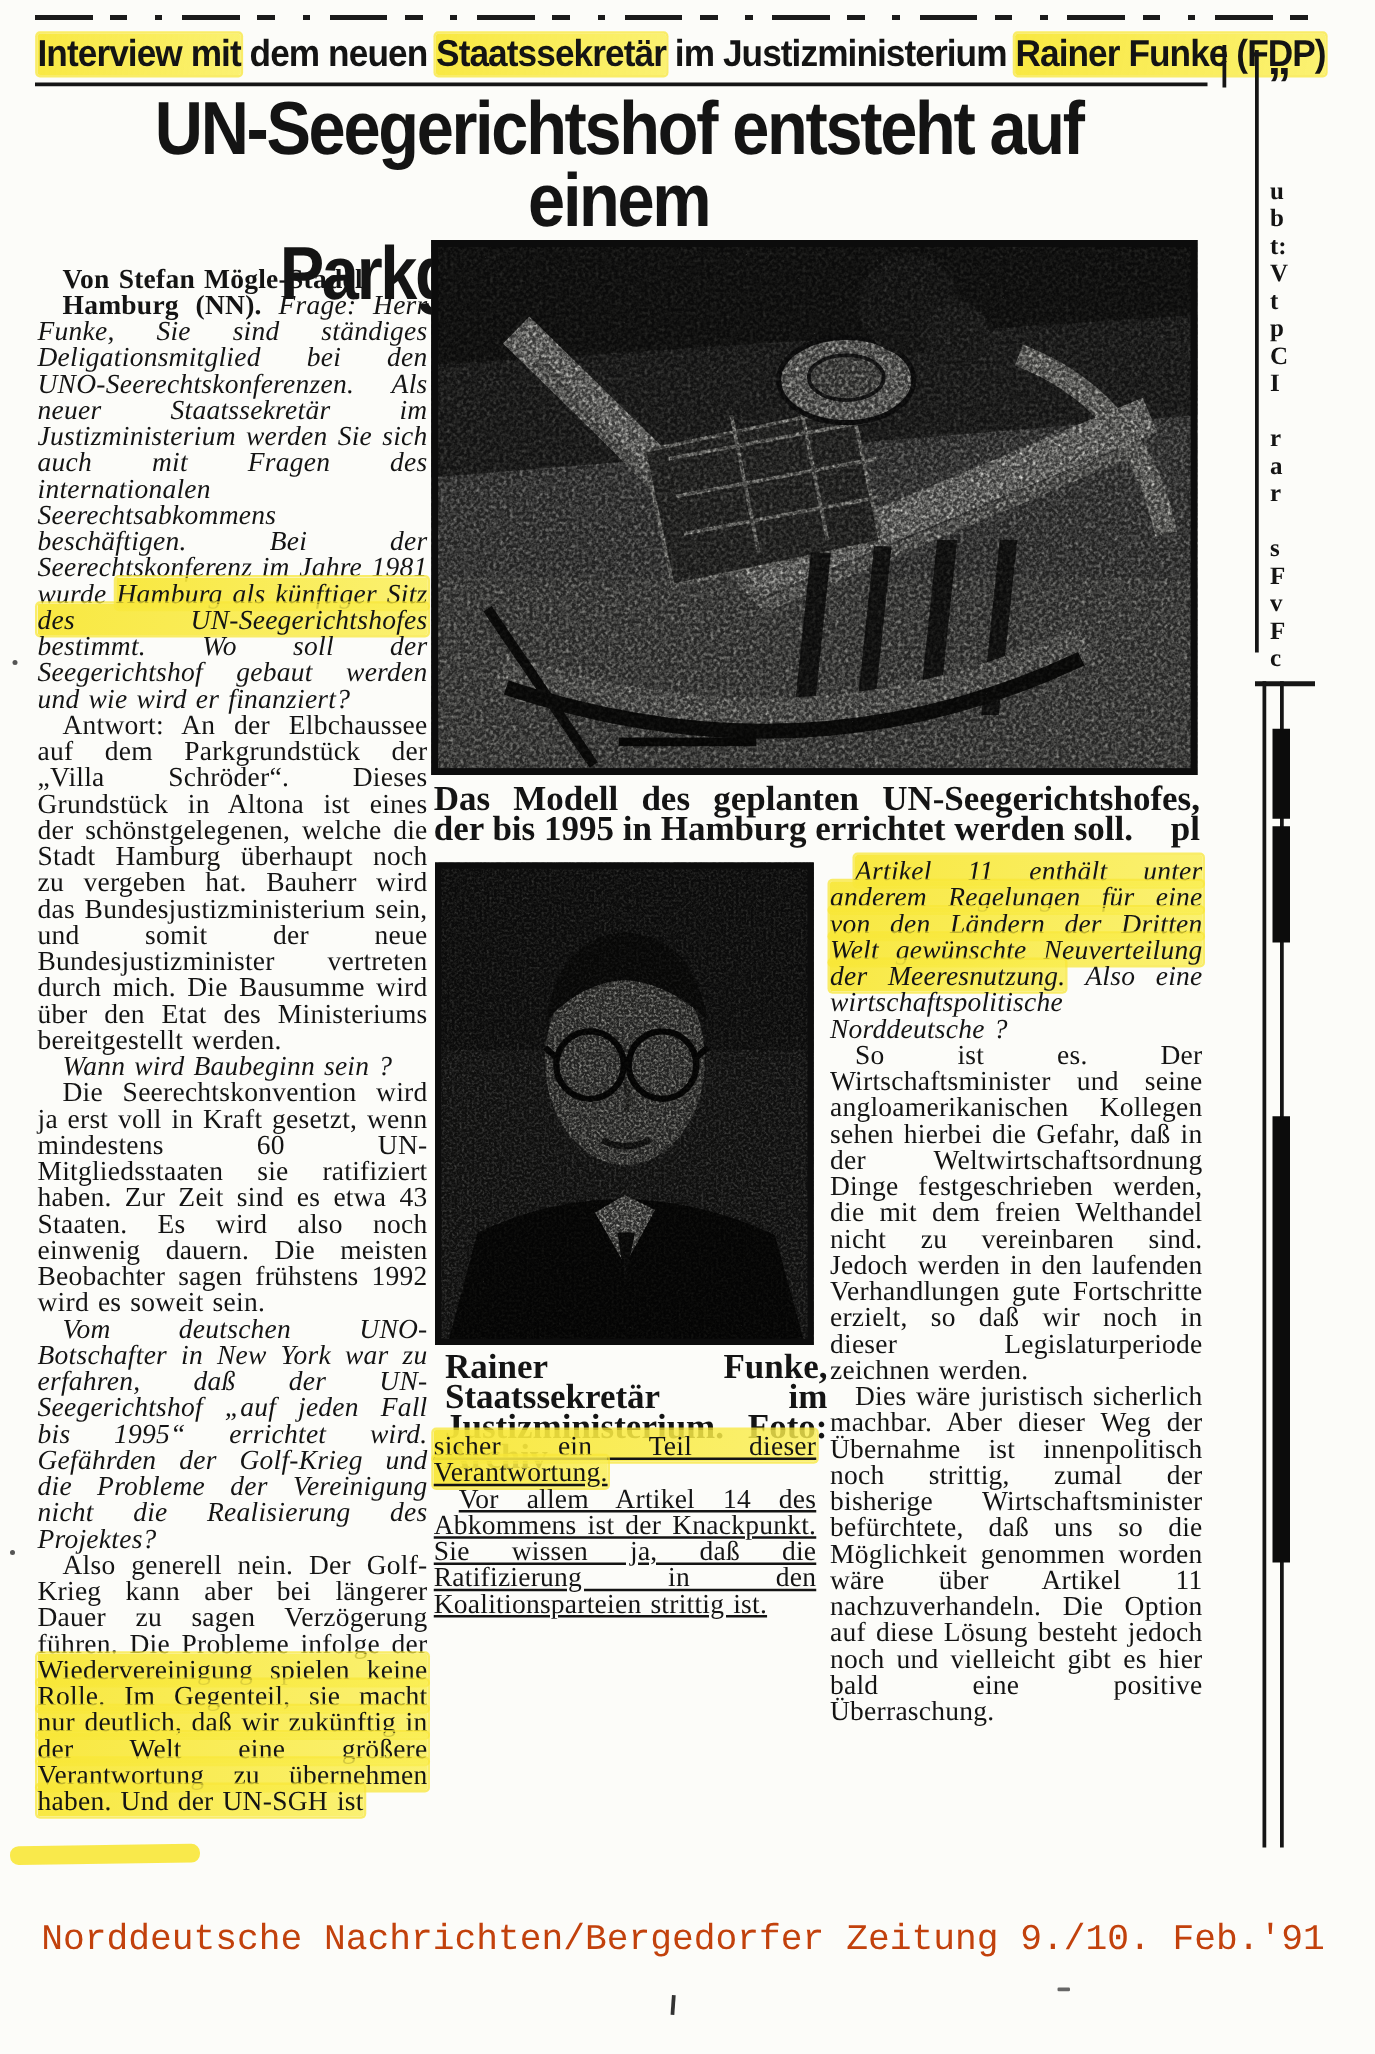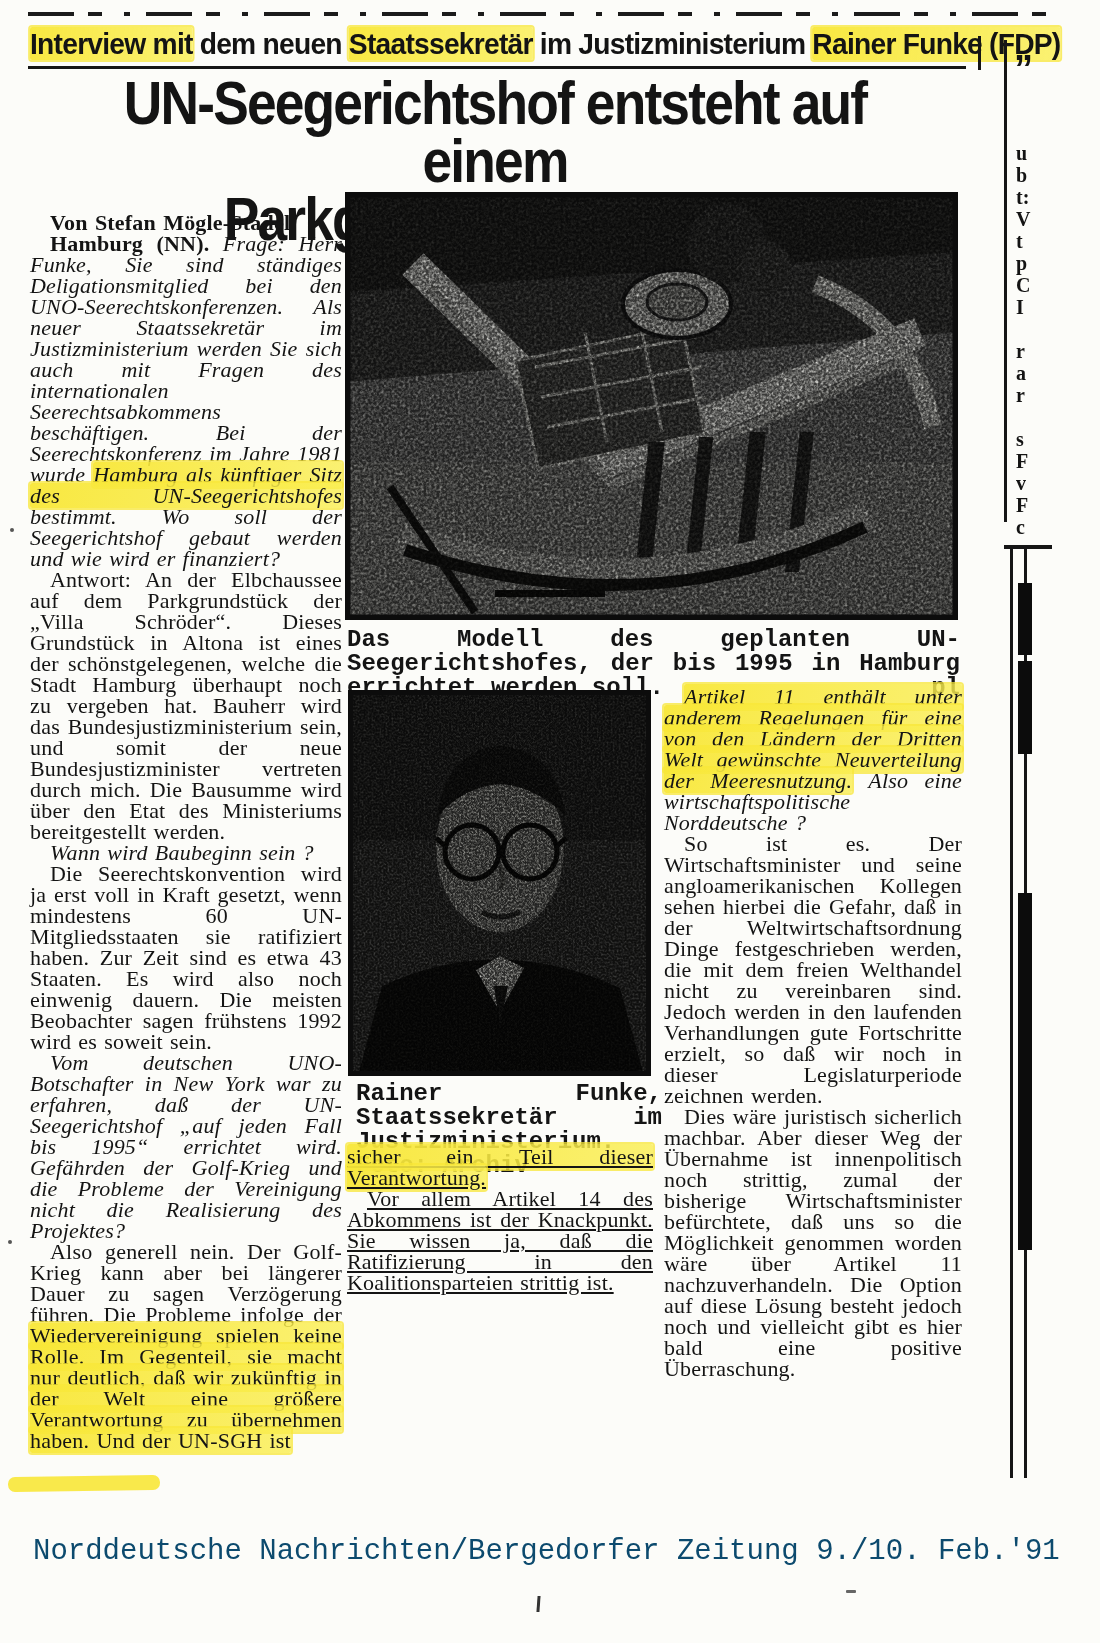--- a/index.html
+++ b/index.html
@@ -42,43 +42,43 @@
     background:linear-gradient(100deg, rgba(248,231,55,.95), rgba(250,238,80,.8));
     box-shadow:0 0 0 2px rgba(248,231,55,.75);
     box-decoration-break:clone;-webkit-box-decoration-break:clone;border-radius:2px;
   }
   
   .photo{position:absolute;display:block;}
   .model-photo{left:345px;top:192px;}
   .portrait-photo{left:348px;top:690px;}
   
   .caption{
-    position:absolute;font-family:Liberation Mono, monospace;font-weight:700;
-    font-size:24px;line-height:24px;text-align:justify;
+    position:absolute;font-family:Liberation Serif, serif;font-weight:700;
+    font-size:28px;line-height:24px;text-align:justify;
   }
   .caption-model{left:347px;top:628px;width:613px;}
   .caption-portrait{left:356px;top:1082px;width:306px;}
   .credit{position:absolute;right:0;bottom:0;font-weight:700;}
   
   .margin-quote{position:absolute;left:1014px;top:28px;font-family:"Liberation Sans",sans-serif;font-weight:700;font-size:38px;line-height:38px;}
   .margin-rule-top{position:absolute;left:1004px;top:40px;width:3px;height:482px;background:#161616;}
   .margin-fragments{position:absolute;left:1016px;top:142px;width:40px;font-size:20px;font-weight:700;line-height:22px;font-family:"Liberation Serif",serif;}
   .margin-fragments span{display:block;height:22px;}
   .margin-bracket-top{position:absolute;left:1004px;top:545px;width:48px;height:4px;background:#161616;}
   .margin-rule-a{position:absolute;left:1010px;top:545px;width:3px;height:933px;background:#161616;}
   .margin-rule-b{position:absolute;left:1024px;top:545px;width:3px;height:933px;background:#161616;}
   .margin-bar{position:absolute;left:1018px;width:14px;background:#0c0c0c;}
   .bar1{top:583px;height:72px;}
   .bar2{top:661px;height:93px;}
   .bar3{top:893px;height:357px;}
   
   .footer-line{
     position:absolute;left:33px;top:1535px;width:1050px;
     font-family:"Liberation Mono", monospace;font-size:29px;letter-spacing:0;
-    color:#0c4a6e;white-space:nowrap;
+    color:#c2410c;white-space:nowrap;
   }
   
   .smudge-yellow{position:absolute;left:8px;top:1476px;width:152px;height:15px;background:rgba(248,231,55,.9);border-radius:7px;transform:rotate(-.8deg);}
   .bottom-tick{position:absolute;left:537px;top:1596px;width:3px;height:16px;background:#333;transform:rotate(4deg);}
   .speck{position:absolute;width:4px;height:4px;border-radius:50%;background:#555;}
   .speck1{left:10px;top:528px;}
   .speck2{left:8px;top:1240px;}
   .speck3{left:846px;top:1590px;width:10px;height:3px;border-radius:1px;background:#666;}
 </style>
 </head>

